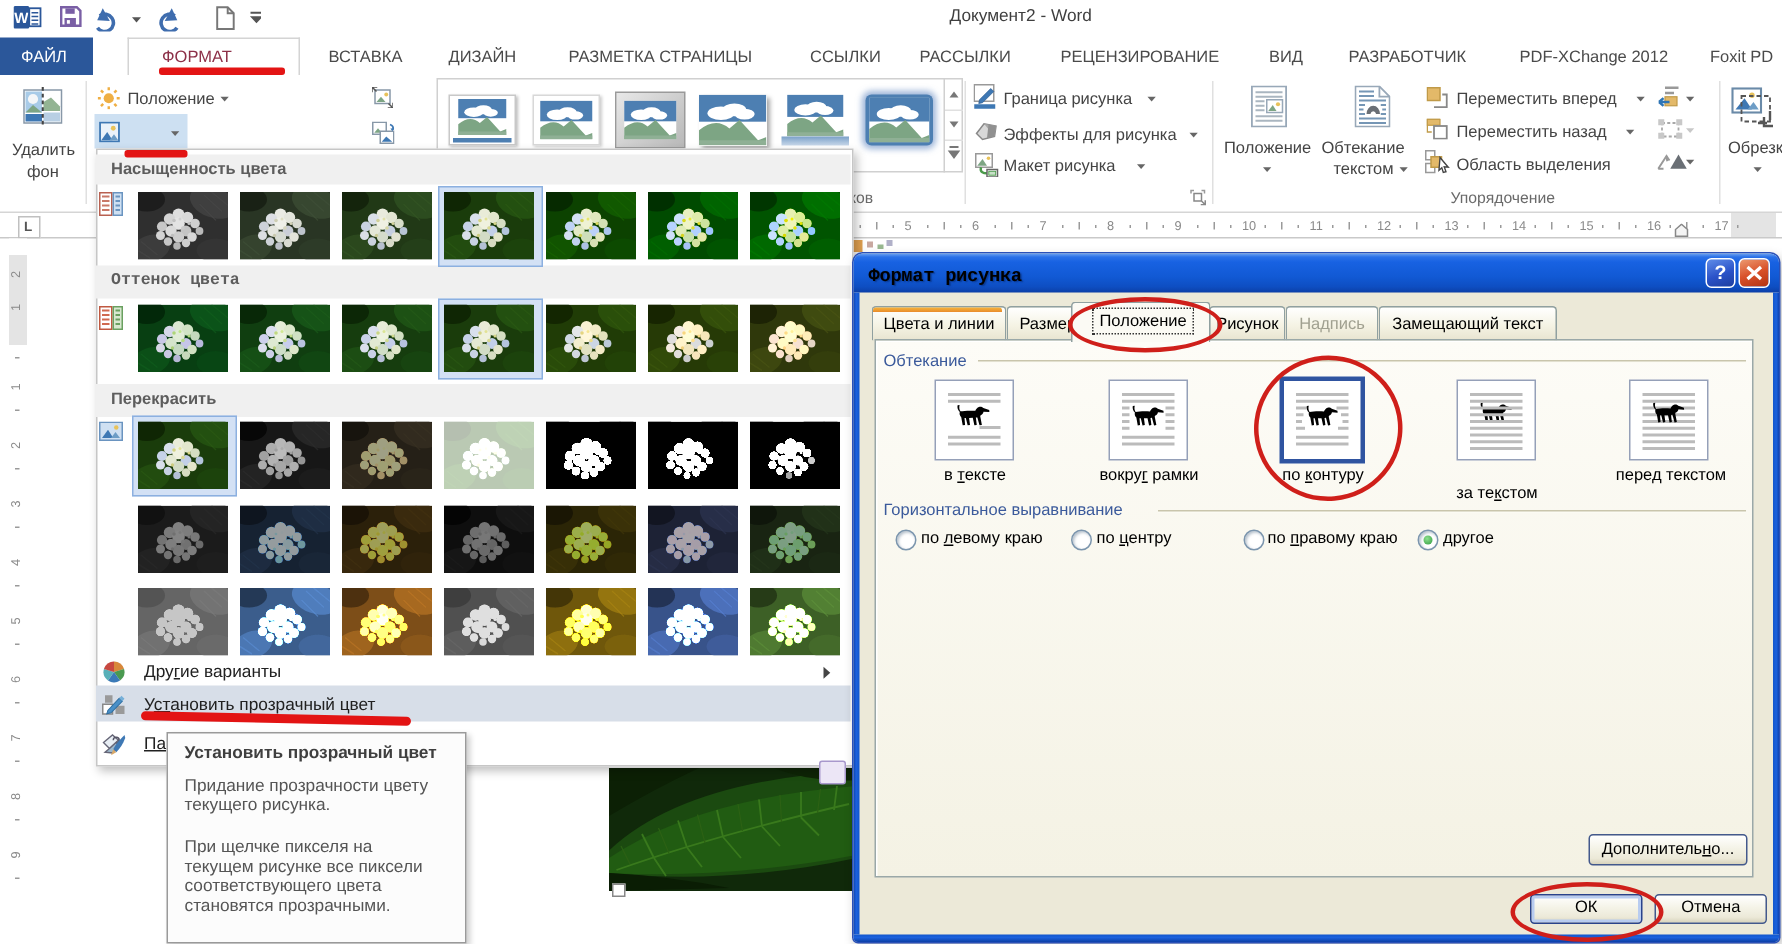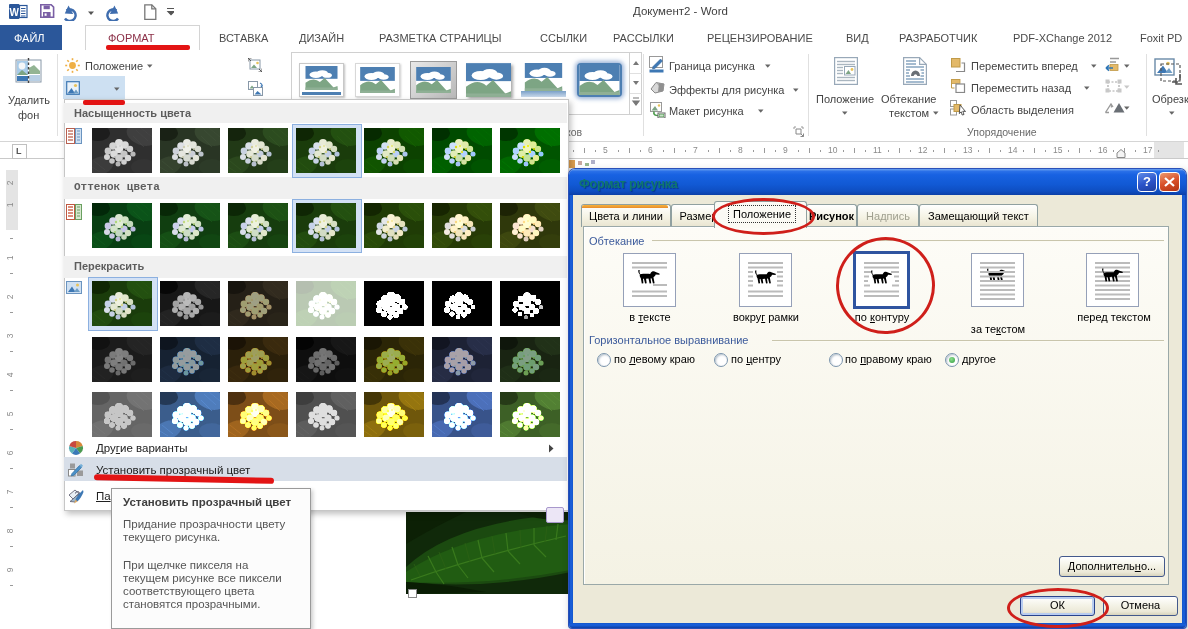--- a/index.html
+++ b/index.html
@@ -732,32 +732,32 @@
 <div class="a" style="left:111px;top:488px;width:200px;height:141px;background:#fcfcfc;border:1px solid #9a9a9a;box-shadow:2px 2px 4px rgba(0,0,0,.2);box-sizing:border-box;"></div>
 <div class="tx" style="left:123px;top:496px;font-size:11.5px;font-weight:bold;color:#3f3f3f;">Установить прозрачный цвет</div>
 <div class="tx" style="left:123px;top:518px;font-size:11.5px;color:#555;line-height:13.1px;">Придание прозрачности цвету<br>текущего рисунка.</div>
 <div class="tx" style="left:123px;top:559px;font-size:11.5px;color:#555;line-height:13.1px;">При щелчке пикселя на<br>текущем рисунке все пиксели<br>соответствующего цвета<br>становятся прозрачными.</div>
 
 <div class="a" style="left:569px;top:169px;width:617px;height:459px;background:#ece9d8;border-radius:6px 6px 3px 3px;box-shadow:0 0 0 1px #2a50b8, 2px 3px 8px rgba(0,0,0,.3);"></div>
 <div class="a" style="left:569px;top:169px;width:617px;height:26px;border-radius:6px 6px 0 0;background:linear-gradient(180deg,#6ba2f0 0%,#2a70e8 9%,#1862e2 22%,#1159d4 60%,#0e4ec2 85%,#0c42ad 97%,#0a3da4 100%);"></div>
 <div class="a" style="left:569px;top:195px;width:4px;height:428px;background:linear-gradient(90deg,#0d43b0,#1b61dd 45%,#1256cc);"></div>
 <div class="a" style="left:1182px;top:195px;width:4px;height:428px;background:linear-gradient(90deg,#1256cc,#1b61dd 55%,#0d43b0);"></div>
 <div class="a" style="left:569px;top:623px;width:617px;height:5px;border-radius:0 0 3px 3px;background:linear-gradient(180deg,#1256cc,#1b61dd 40%,#0c3fa6);"></div>
-<div class="tx" style="left:579px;top:177px;font-size:12.5px;font-weight:bold;color:#0f766e;letter-spacing:-0.2px;text-shadow:1px 1px 1px rgba(0,30,90,.5);">Формат рисунка</div>
+<div class="tx" style="left:579px;top:177px;font-size:12.5px;font-weight:bold;color:#000000;letter-spacing:-0.2px;text-shadow:1px 1px 1px rgba(0,30,90,.5);font-family:Liberation Mono, monospace;">Формат рисунка</div>
 <div class="a" style="left:1137px;top:172px;width:20px;height:20px;border-radius:4px;border:1px solid #fff;background:linear-gradient(160deg,#5f8ce8,#2a52c8 55%,#1e3f9f);box-sizing:border-box;"></div>
 <div class="tx" style="left:1143px;top:174px;font-size:13px;font-weight:bold;color:#fff;">?</div>
 <div class="a" style="left:1159px;top:172px;width:21px;height:20px;border-radius:4px;border:1px solid #fff;background:linear-gradient(160deg,#ec9a70,#d9512a 50%,#b33312);box-sizing:border-box;"></div>
 <svg class="a" style="left:1163px;top:176px" width="13" height="12">
     <path d="M2,2 L11,10 M11,2 L2,10" stroke="#fff" stroke-width="2.2"></path>
   </svg>
 
 <div class="xtab" style="left:581px;width:88px;">Цвета и линии</div>
 <div class="a" style="left:582px;top:205px;width:86px;height:3px;background:linear-gradient(180deg,#f6b33a,#e88b2c);border-radius:2px 2px 0 0;"></div>
 <div class="xtab" style="left:671px;width:53px;">Размер</div>
-<div class="xtab" style="left:806px;width:49px;font-weight:bold;">Рисунок</div>
+<div class="xtab" style="left:806px;width:49px;">Рисунок</div>
 <div class="xtab" style="left:857px;width:60px;color:#a0a090;">Надпись</div>
 <div class="xtab" style="left:919px;width:117px;">Замещающий текст</div>
 
 <div class="a" style="left:583px;top:226px;width:586px;height:359px;background:linear-gradient(180deg,#fdfcf7,#f4f2e4);border:1px solid #9aa8a8;box-shadow:inset 1px 1px 0 #fff;box-sizing:border-box;"></div>
 
 <div class="xtab" style="left:714px;top:201px;width:91px;height:26px;background:#fbfaf4;border:1px solid #90a0a0;border-bottom:none;line-height:24px;z-index:3;"></div>
 <div class="tx" style="left:733px;top:208px;font-size:11px;color:#000;z-index:4;">Положение</div>
 <div class="a" style="left:728px;top:205px;width:66px;height:16px;border:1px dotted #333;z-index:4;"></div>
 
 <div class="xpcap" style="left:589px;top:235px;">Обтекание</div>

